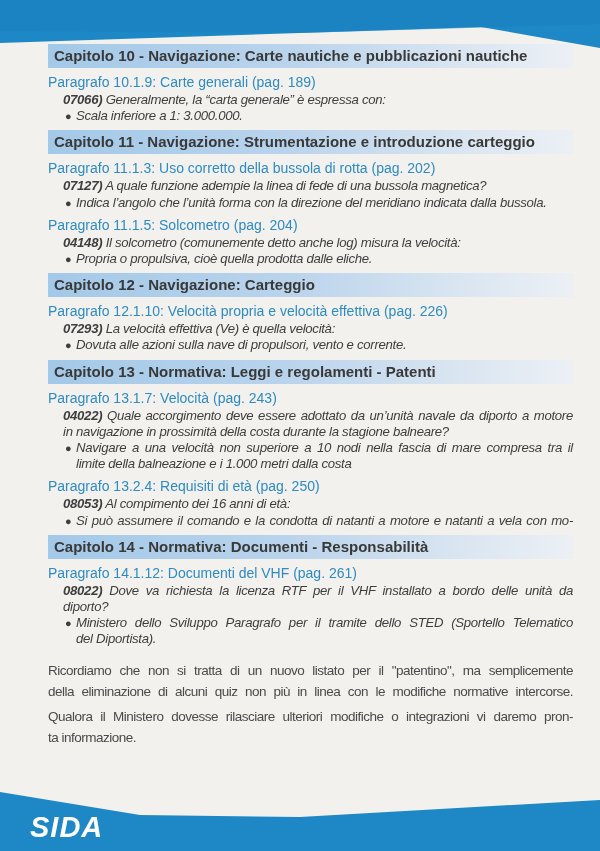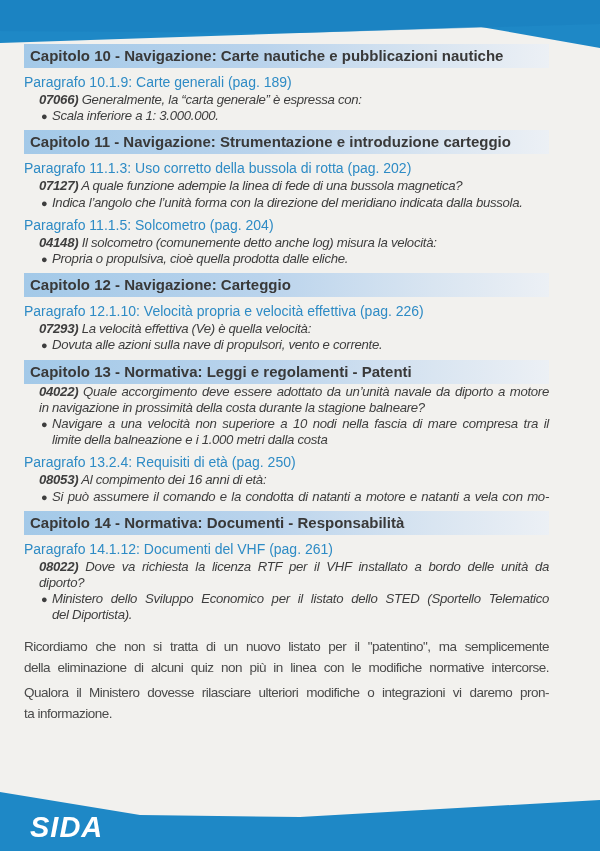--- a/index.html
+++ b/index.html
@@ -5,21 +5,21 @@
   html,body{margin:0;padding:0;}
   body{
     width:600px;height:851px;position:relative;overflow:hidden;
     background:#f2f1ee;
     font-family:"Liberation Sans", sans-serif;
     -webkit-font-smoothing:antialiased;
   }
   .band{position:absolute;left:0;width:600px;display:block;}
   .band.top{top:0;}
   .band.bottom{bottom:0;}
-  .content{position:absolute;top:44px;left:24px;width:525px;}
+  .content{position:absolute;top:44px;left:48px;width:525px;}
   section{margin-top:6px;}
   section:first-child{margin-top:0;}
   .bar{
     height:24px;line-height:24px;padding-left:6px;box-sizing:border-box;
     font-size:15px;font-weight:bold;color:#393939;
     background:linear-gradient(to right,#a3c9e8 0%,#b9d3ec 45%,#d9e5f1 78%,#ecf0f5 100%);
     white-space:nowrap;
   }
   .pgroup{margin-bottom:2px;}
   .pgroup + .pgroup{margin-top:4px;}
@@ -96,20 +96,21 @@
         <b class="qnum">07293)</b>
         <span>La velocità effettiva (Ve) è quella velocità:</span>
       </div>
       <div class="al"><span class="blt">●</span><span>Dovuta alle azioni sulla nave di propulsori, vento e corrente.</span></div>
     </div>
   </section>
 
   <section>
     <div class="bar">Capitolo 13 - Normativa: Leggi e regolamenti - Patenti</div>
     <div class="pgroup">
+      <div class="para">Paragrafo 13.1.7: Velocità (pag. 243)</div>
       <div class="ql stretch">
         <b class="qnum">04022)</b>
         <span>Quale accorgimento deve essere adottato da un’unità navale da diporto a motore</span>
       </div>
       <div class="ql cont">in navigazione in prossimità della costa durante la stagione balneare?</div>
       <div class="al stretch"><span class="blt">●</span><span>Navigare a una velocità non superiore a 10 nodi nella fascia di mare compresa tra il</span></div>
       <div class="al cont">limite della balneazione e i 1.000 metri dalla costa</div>
     </div>
     <div class="pgroup">
       <div class="para">Paragrafo 13.2.4: Requisiti di età (pag. 250)</div>
@@ -123,21 +124,21 @@
 
   <section>
     <div class="bar">Capitolo 14 - Normativa: Documenti - Responsabilità</div>
     <div class="pgroup">
       <div class="para">Paragrafo 14.1.12: Documenti del VHF (pag. 261)</div>
       <div class="ql stretch">
         <b class="qnum">08022)</b>
         <span>Dove va richiesta la licenza RTF per il VHF installato a bordo delle unità da</span>
       </div>
       <div class="ql cont">diporto?</div>
-      <div class="al stretch"><span class="blt">●</span><span>Ministero dello Sviluppo Economico per il listato dello STED (Sportello Telematico</span></div>
+      <div class="al stretch"><span class="blt">●</span><span>Ministero dello Sviluppo Paragrafo per il tramite dello STED (Sportello Telematico</span></div>
       <div class="al cont">del Diportista).</div>
     </div>
   </section>
 
   <div class="notes">
     <div class="note">
       <div class="stretch">Ricordiamo che non si tratta di un nuovo listato per il "patentino", ma semplicemente</div>
       <div class="stretch">della eliminazione di alcuni quiz non più in linea con le modifiche normative intercorse.</div>
     </div>
     <div class="note">

